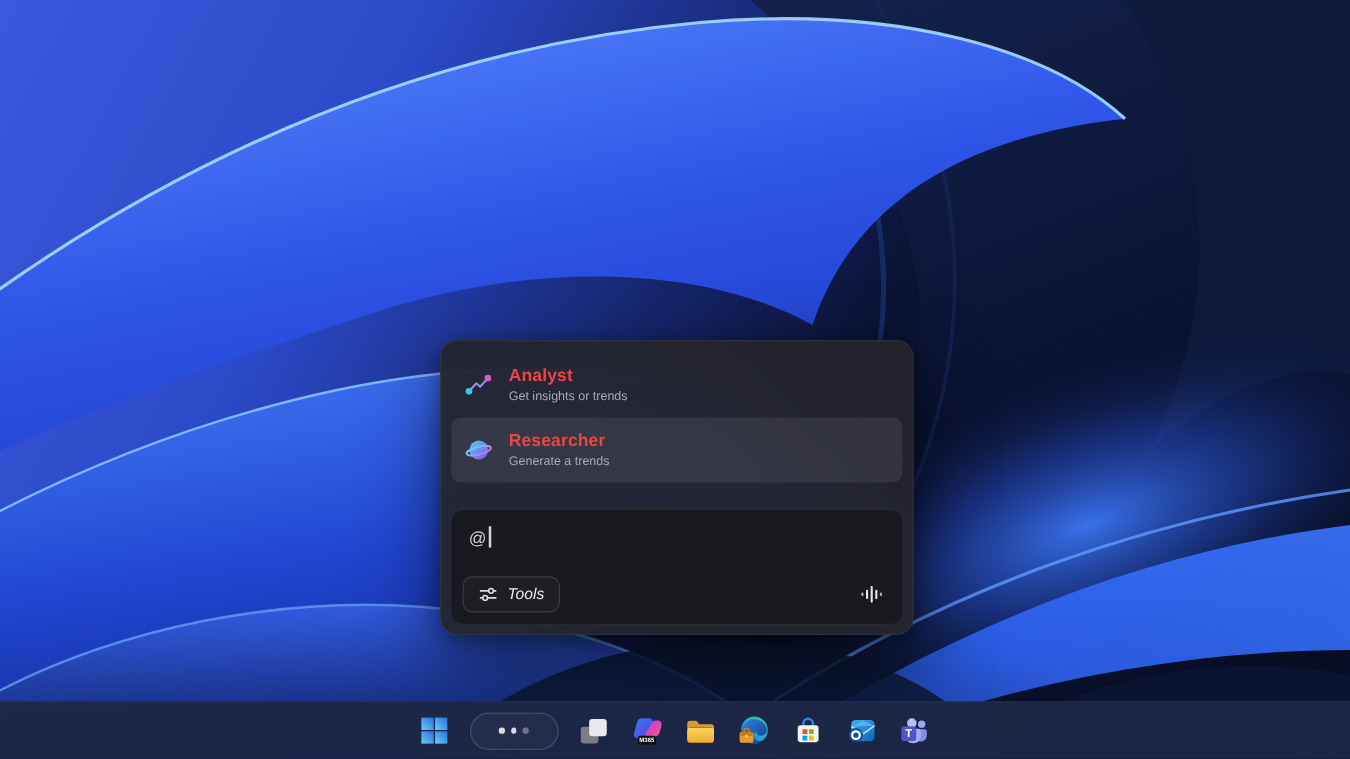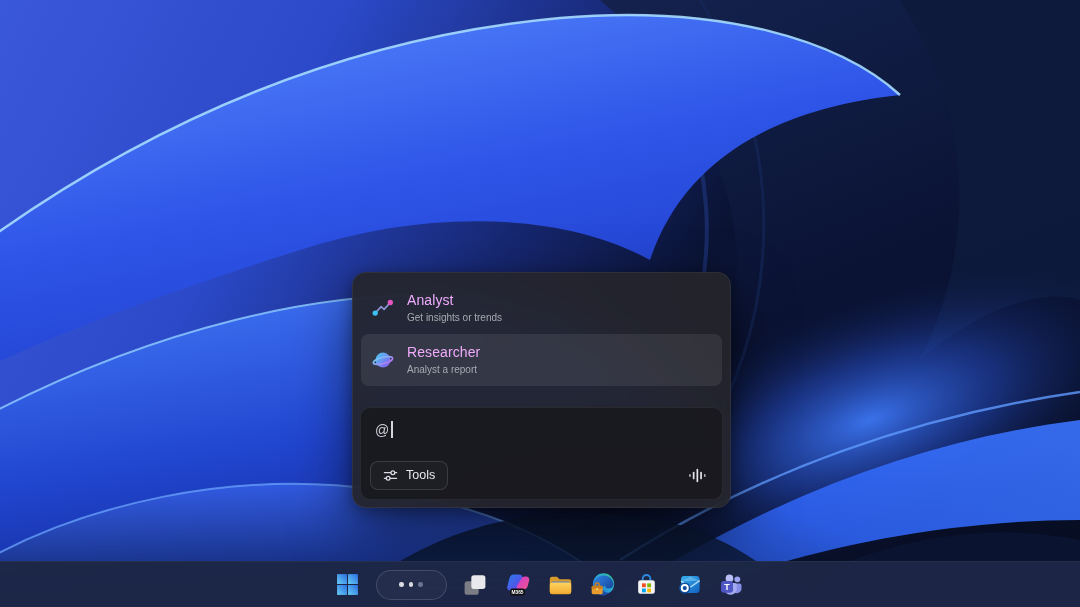--- a/index.html
+++ b/index.html
@@ -22,21 +22,21 @@
     backdrop-filter:blur(28px) saturate(120%);
   }
   .menu{padding:9px 8px 0 8px;}
   .menu-item{
     height:52px;display:flex;align-items:center;gap:13px;
     padding:0 11px;border-radius:8px;cursor:pointer;
   }
   .menu-item.highlighted{background:rgba(255,255,255,0.08);}
   .mi-icon{width:22px;height:22px;flex:0 0 22px;display:flex;align-items:center;justify-content:center;}
   .mi-text{display:flex;flex-direction:column;justify-content:center;}
-  .mi-title{font-size:14px;font-weight:400;color:#f0abfc;line-height:1.2;letter-spacing:0.1px;}
+  .mi-title{font-size:14px;font-weight:700;color:#ef4444;line-height:1.2;letter-spacing:0.1px;}
   .mi-sub{font-size:10px;color:#a9a9b1;line-height:1.2;margin-top:3px;}
 
   .input-box{
     position:absolute;left:7px;right:7px;top:134px;bottom:7px;
     background:rgba(25,25,30,0.92);
     border:1px solid rgba(255,255,255,0.07);
     border-radius:10px;cursor:text;
   }
   .input-value{
     position:absolute;top:13px;left:14px;display:flex;align-items:center;
@@ -48,21 +48,21 @@
   }
   @keyframes blink{0%,55%{opacity:1}56%,100%{opacity:0}}
   .input-controls{
     position:absolute;left:9px;right:11px;bottom:9px;
     display:flex;justify-content:space-between;align-items:center;
   }
   .tools-btn{
     display:flex;align-items:center;gap:8px;height:29px;padding:0 12px;
     border-radius:8px;border:1px solid rgba(255,255,255,0.13);
     background:rgba(255,255,255,0.025);
-    color:#e9e9ee;font-size:12.5px;font-family:inherit;cursor:pointer;
+    color:#e9e9ee;font-size:12.5px;font-family:inherit;cursor:pointer;font-style:italic;
   }
   .voice-btn{
     width:30px;height:30px;display:flex;align-items:center;justify-content:center;
     background:transparent;border:none;cursor:pointer;border-radius:6px;
   }
 
   
   .taskbar{
     position:absolute;left:0;right:0;bottom:0;height:45px;
     background:rgba(29,38,70,0.96);
@@ -179,21 +179,21 @@
               <stop offset="0" stop-color="#64d8f8"></stop>
                 <stop offset="1" stop-color="#c06af5"></stop>
             </linearGradient>
           </defs>
           <circle cx="12" cy="12" r="8.2" fill="url(#pg)"></circle>
           <ellipse cx="12" cy="12.6" rx="10.8" ry="3.4" fill="none" stroke="url(#rg)" stroke-width="1.8" transform="rotate(-14 12 12.6)"></ellipse>
         </svg>
       </span>
       <span class="mi-text">
         <span class="mi-title">Researcher</span>
-        <span class="mi-sub">Analyst a report</span>
+        <span class="mi-sub">Generate a trends</span>
       </span>
     </div>
   </div>
 
   <div class="input-box">
     <div class="input-value">
       <span>@</span>
       <span class="caret"></span>
     </div>
     <div class="input-controls">

